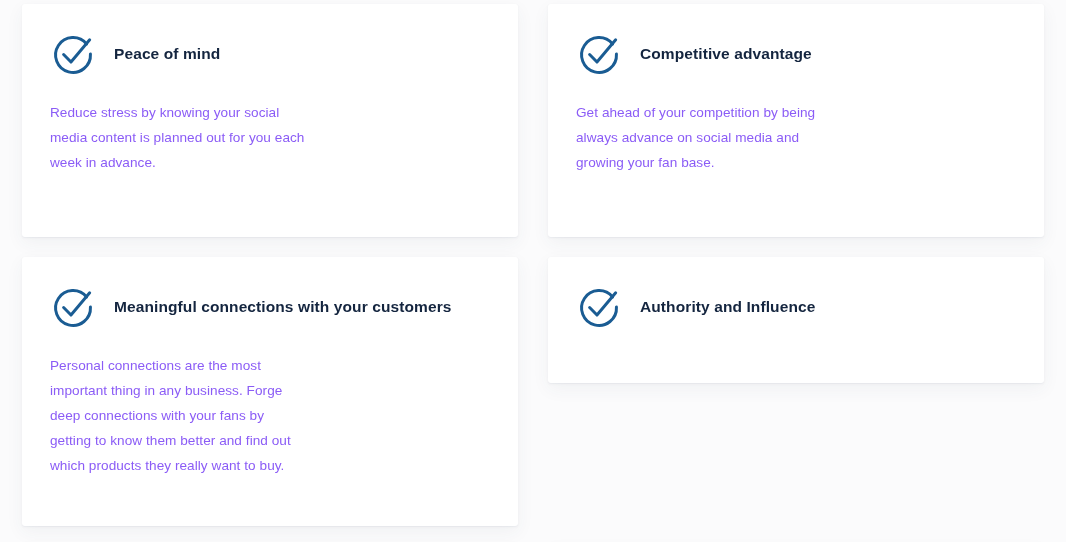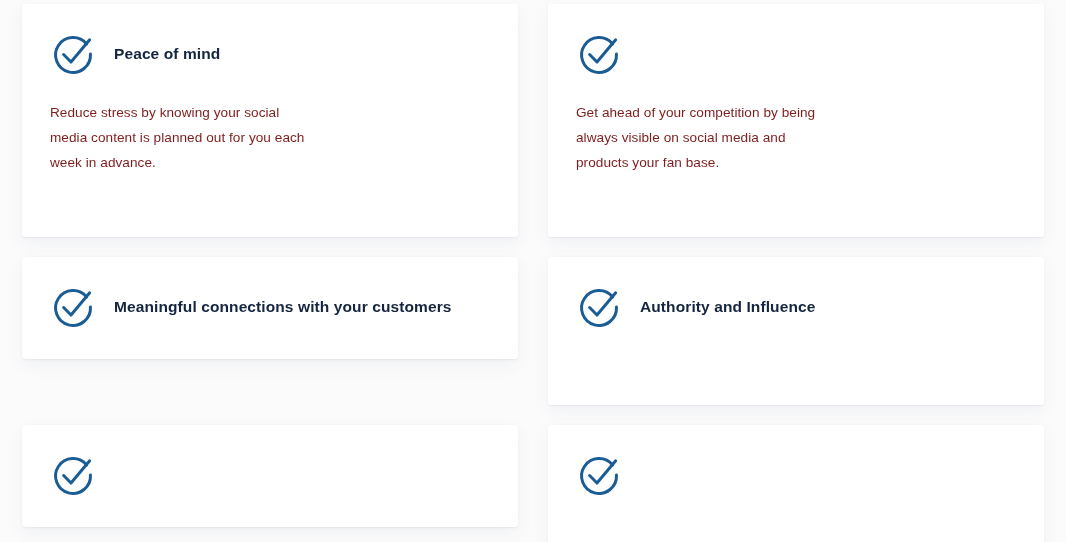--- a/index.html
+++ b/index.html
@@ -31,22 +31,22 @@
     border-radius: 3px;
     box-sizing: border-box;
     padding: 26px 28px 30px 28px;
     box-shadow: 0 1px 3px rgba(60, 70, 95, 0.055),
                 0 6px 18px rgba(60, 70, 95, 0.055),
                 0 1px 0 rgba(60, 70, 95, 0.02);
   }
 
   
   .benefit-card.pad-tall { padding-bottom: 62px; }
-  .benefit-card.pad-short { padding-bottom: 28px; }
-  .benefit-card.pad-mid  { padding-bottom: 74px; }
+  .benefit-card.pad-short { padding-bottom: 48px; }
+  .benefit-card.pad-mid  { padding-bottom: 52px; }
 
   .card-head {
     display: flex;
     align-items: center;
     gap: 18px;
     min-height: 48px;
   }
 
   .check-icon {
     flex: 0 0 auto;
@@ -61,21 +61,21 @@
     line-height: 1.28;
     color: #14253f;
     letter-spacing: 0.1px;
     margin: 0;
   }
 
   .card-body {
     margin: 22px 0 0 0;
     font-size: 13.6px;
     line-height: 25px;
-    color: #7f1d1d;
+    color: #8b5cf6;
     letter-spacing: 0.05px;
     max-width: 255px;
   }
 </style>
 </head>
 <body>
 
 <section class="benefits-grid">
 
   <article class="benefit-card pad-tall">
@@ -88,32 +88,34 @@
     </div>
     <p class="card-body">Reduce stress by knowing your social media content is planned out for you each week in advance.</p>
   </article>
 
   <article class="benefit-card pad-tall">
     <div class="card-head">
       <svg class="check-icon" viewBox="0 0 48 48" aria-hidden="true">
         <path d="M38.2 13.6a18.2 18.2 0 1 0 4.0 10.4" fill="none" stroke="#1a5c93" stroke-width="3.1" stroke-linecap="round"></path>
         <path d="M14.2 24.6 L21.9 32.4 L41.4 9.2" fill="none" stroke="#1a5c93" stroke-width="3.1" stroke-linecap="round" stroke-linejoin="round"></path>
       </svg>
+      <h3 class="card-title">Competitive advantage</h3>
     </div>
-    <p class="card-body">Get ahead of your competition by being always visible on social media and products your fan base.</p>
+    <p class="card-body">Get ahead of your competition by being always advance on social media and growing your fan base.</p>
   </article>
 
   <article class="benefit-card pad-short">
     <div class="card-head">
       <svg class="check-icon" viewBox="0 0 48 48" aria-hidden="true">
         <path d="M38.2 13.6a18.2 18.2 0 1 0 4.0 10.4" fill="none" stroke="#1a5c93" stroke-width="3.1" stroke-linecap="round"></path>
         <path d="M14.2 24.6 L21.9 32.4 L41.4 9.2" fill="none" stroke="#1a5c93" stroke-width="3.1" stroke-linecap="round" stroke-linejoin="round"></path>
       </svg>
       <h3 class="card-title">Meaningful connections with your customers</h3>
     </div>
+    <p class="card-body">Personal connections are the most important thing in any business. Forge deep connections with your fans by getting to know them better and find out which products they really want to buy.</p>
   </article>
 
   <article class="benefit-card pad-mid">
     <div class="card-head">
       <svg class="check-icon" viewBox="0 0 48 48" aria-hidden="true">
         <path d="M38.2 13.6a18.2 18.2 0 1 0 4.0 10.4" fill="none" stroke="#1a5c93" stroke-width="3.1" stroke-linecap="round"></path>
         <path d="M14.2 24.6 L21.9 32.4 L41.4 9.2" fill="none" stroke="#1a5c93" stroke-width="3.1" stroke-linecap="round" stroke-linejoin="round"></path>
       </svg>
       <h3 class="card-title">Authority and Influence</h3>
     </div>

